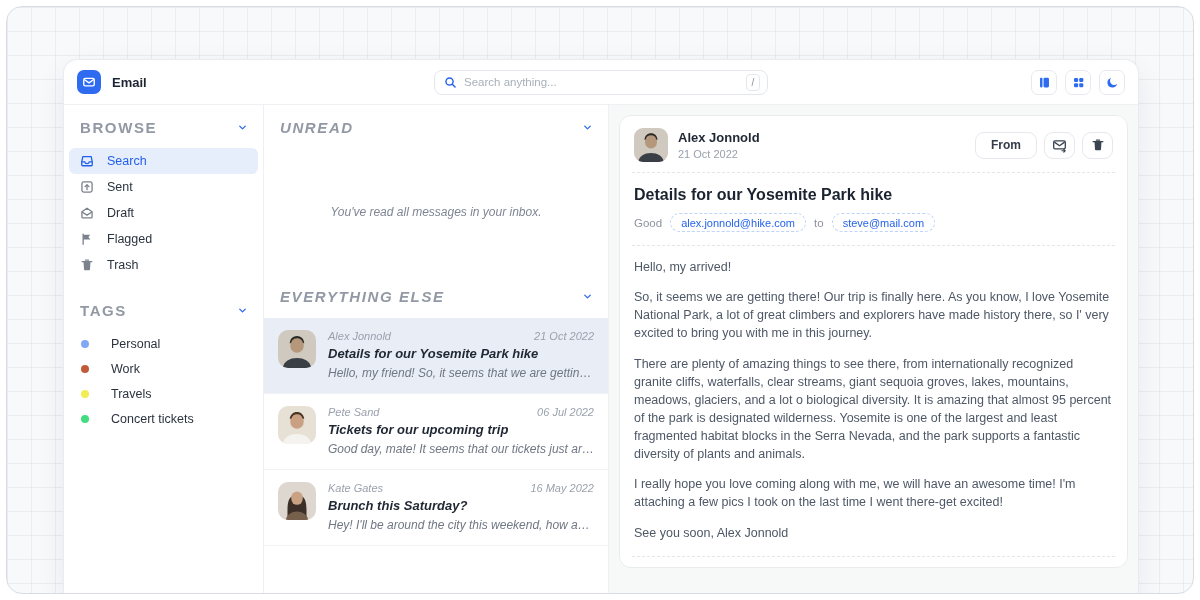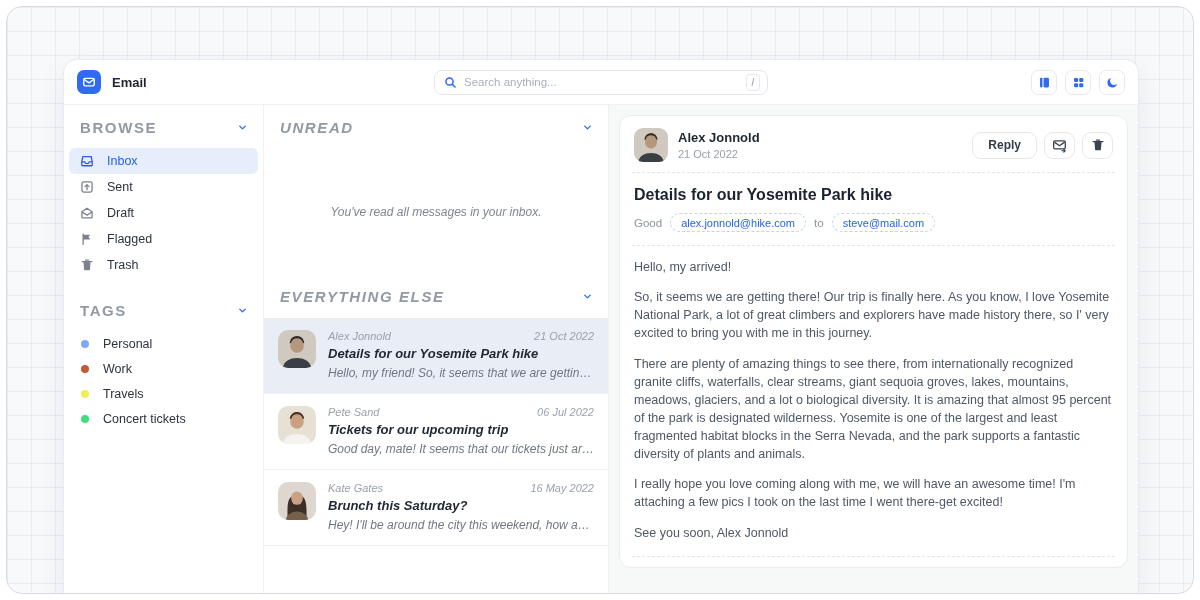--- a/index.html
+++ b/index.html
@@ -45,21 +45,21 @@
   .sidebar { width:200px; flex:none; border-right:1px solid #eef0f3; padding-top:14px; }
   .sechead { display:flex; align-items:center; justify-content:space-between; padding:0 15px 0 16px;
              font-size:15px; font-weight:700; letter-spacing:1.6px; color:#9299a4; }
   .nav { margin-top:12px; }
   .nav-item { height:26px; display:flex; align-items:center; gap:13px; margin:0 5px; padding:0 11px;
               border-radius:6px; font-size:12.5px; font-weight:500; color:#2b333e; cursor:pointer; }
   .nav-item .ic { color:#7b828d; display:flex; }
   .nav-item.active { background:#e7eefb; color:#2360ea; }
   .nav-item.active .ic { color:#2360ea; }
   .tags { margin-top:24px; }
-  .tag-item { height:25px; display:flex; align-items:center; gap:14px; margin:0 5px; padding:0 12px;
+  .tag-item { height:25px; display:flex; align-items:center; gap:22px; margin:0 5px; padding:0 12px;
               font-size:12.5px; font-weight:500; color:#2b333e; cursor:pointer; }
   .dot { width:8px; height:8px; border-radius:50%; flex:none; }
 
   
   .listcol { width:345px; flex:none; border-right:1px solid #eef0f3; padding-top:14px; display:flex; flex-direction:column;font-style:italic; }
   .unread-empty { height:152px; display:flex; align-items:center; justify-content:center; font-size:12px; color:#7e8694; }
   .elist { margin-top:13px; }
   .eitem { display:flex; gap:12px; padding:12px 14px 13px; border-bottom:1px solid #f0f2f5; cursor:pointer; }
   .eitem.selected { background:#e9eef6; }
   .eav { width:38px; height:38px; border-radius:10px; overflow:hidden; flex:none; }
@@ -161,21 +161,21 @@
             </span>
           </div>
           <div class="nav">
             <div class="nav-item active">
               <span class="ic">
                 <svg width="14" height="14" viewBox="0 0 16 16">
                     <path d="M3.2 3h9.6l1.2 6v3.4a1 1 0 0 1-1 1H3a1 1 0 0 1-1-1V9z" fill="none" stroke="currentColor" stroke-width="1.5" stroke-linejoin="round"></path>
                     <path d="M2 9h3.4c.2 1.2 1.2 2 2.6 2s2.4-.8 2.6-2H14" fill="none" stroke="currentColor" stroke-width="1.5"></path>
                   </svg>
               </span>
-              <span>Inbox</span>
+              <span>Search</span>
             </div>
             <div class="nav-item">
               <span class="ic">
                 <svg width="14" height="14" viewBox="0 0 16 16">
                     <rect x="2.2" y="2.2" width="11.6" height="11.6" rx="2" fill="none" stroke="currentColor" stroke-width="1.5"></rect>
                     <path d="M8 11V5.6M5.7 7.6 8 5.3l2.3 2.3" fill="none" stroke="currentColor" stroke-width="1.5" stroke-linecap="round" stroke-linejoin="round"></path>
                   </svg>
               </span>
               <span>Sent</span>
             </div>
@@ -328,21 +328,21 @@
                     <path d="M13 15a7 7 0 0 1 14 0v2a7 7 0 0 1-14 0z" fill="#b5977c"></path>
                     <path d="M12.4 14.2c0-5 3.4-8 7.6-8s7.6 3 7.6 8l-1.6-1c-.4-2.8-2.8-4.6-6-4.6s-5.6 1.8-6 4.6z" fill="#2d2a26"></path>
                     <path d="M5 40c1-7 7.4-10.5 15-10.5S34 33 35 40z" fill="#3a3e45"></path>
                   </svg>
               </span>
               <div>
                 <div class="dname">Alex Jonnold</div>
                 <div class="ddate">21 Oct 2022</div>
               </div>
               <div class="dactions">
-                <button class="reply-btn">Reply</button>
+                <button class="reply-btn">From</button>
                 <div class="hicon-btn">
                   <span style="display:flex">
                     <svg width="15" height="15" viewBox="0 0 16 16">
                         <rect x="1.8" y="3" width="12.4" height="8.6" rx="1.4" fill="none" stroke="currentColor" stroke-width="1.4"></rect>
                         <path d="M2.6 4.4 8 8.2l5.4-3.8" fill="none" stroke="currentColor" stroke-width="1.4" stroke-linejoin="round"></path>
                         <path d="M10.6 13.6h3.4m-1.4-1.4 1.4 1.4-1.4 1.4" fill="none" stroke="currentColor" stroke-width="1.3" stroke-linecap="round" stroke-linejoin="round"></path>
                       </svg>
                   </span>
                 </div>
                 <div class="hicon-btn">

